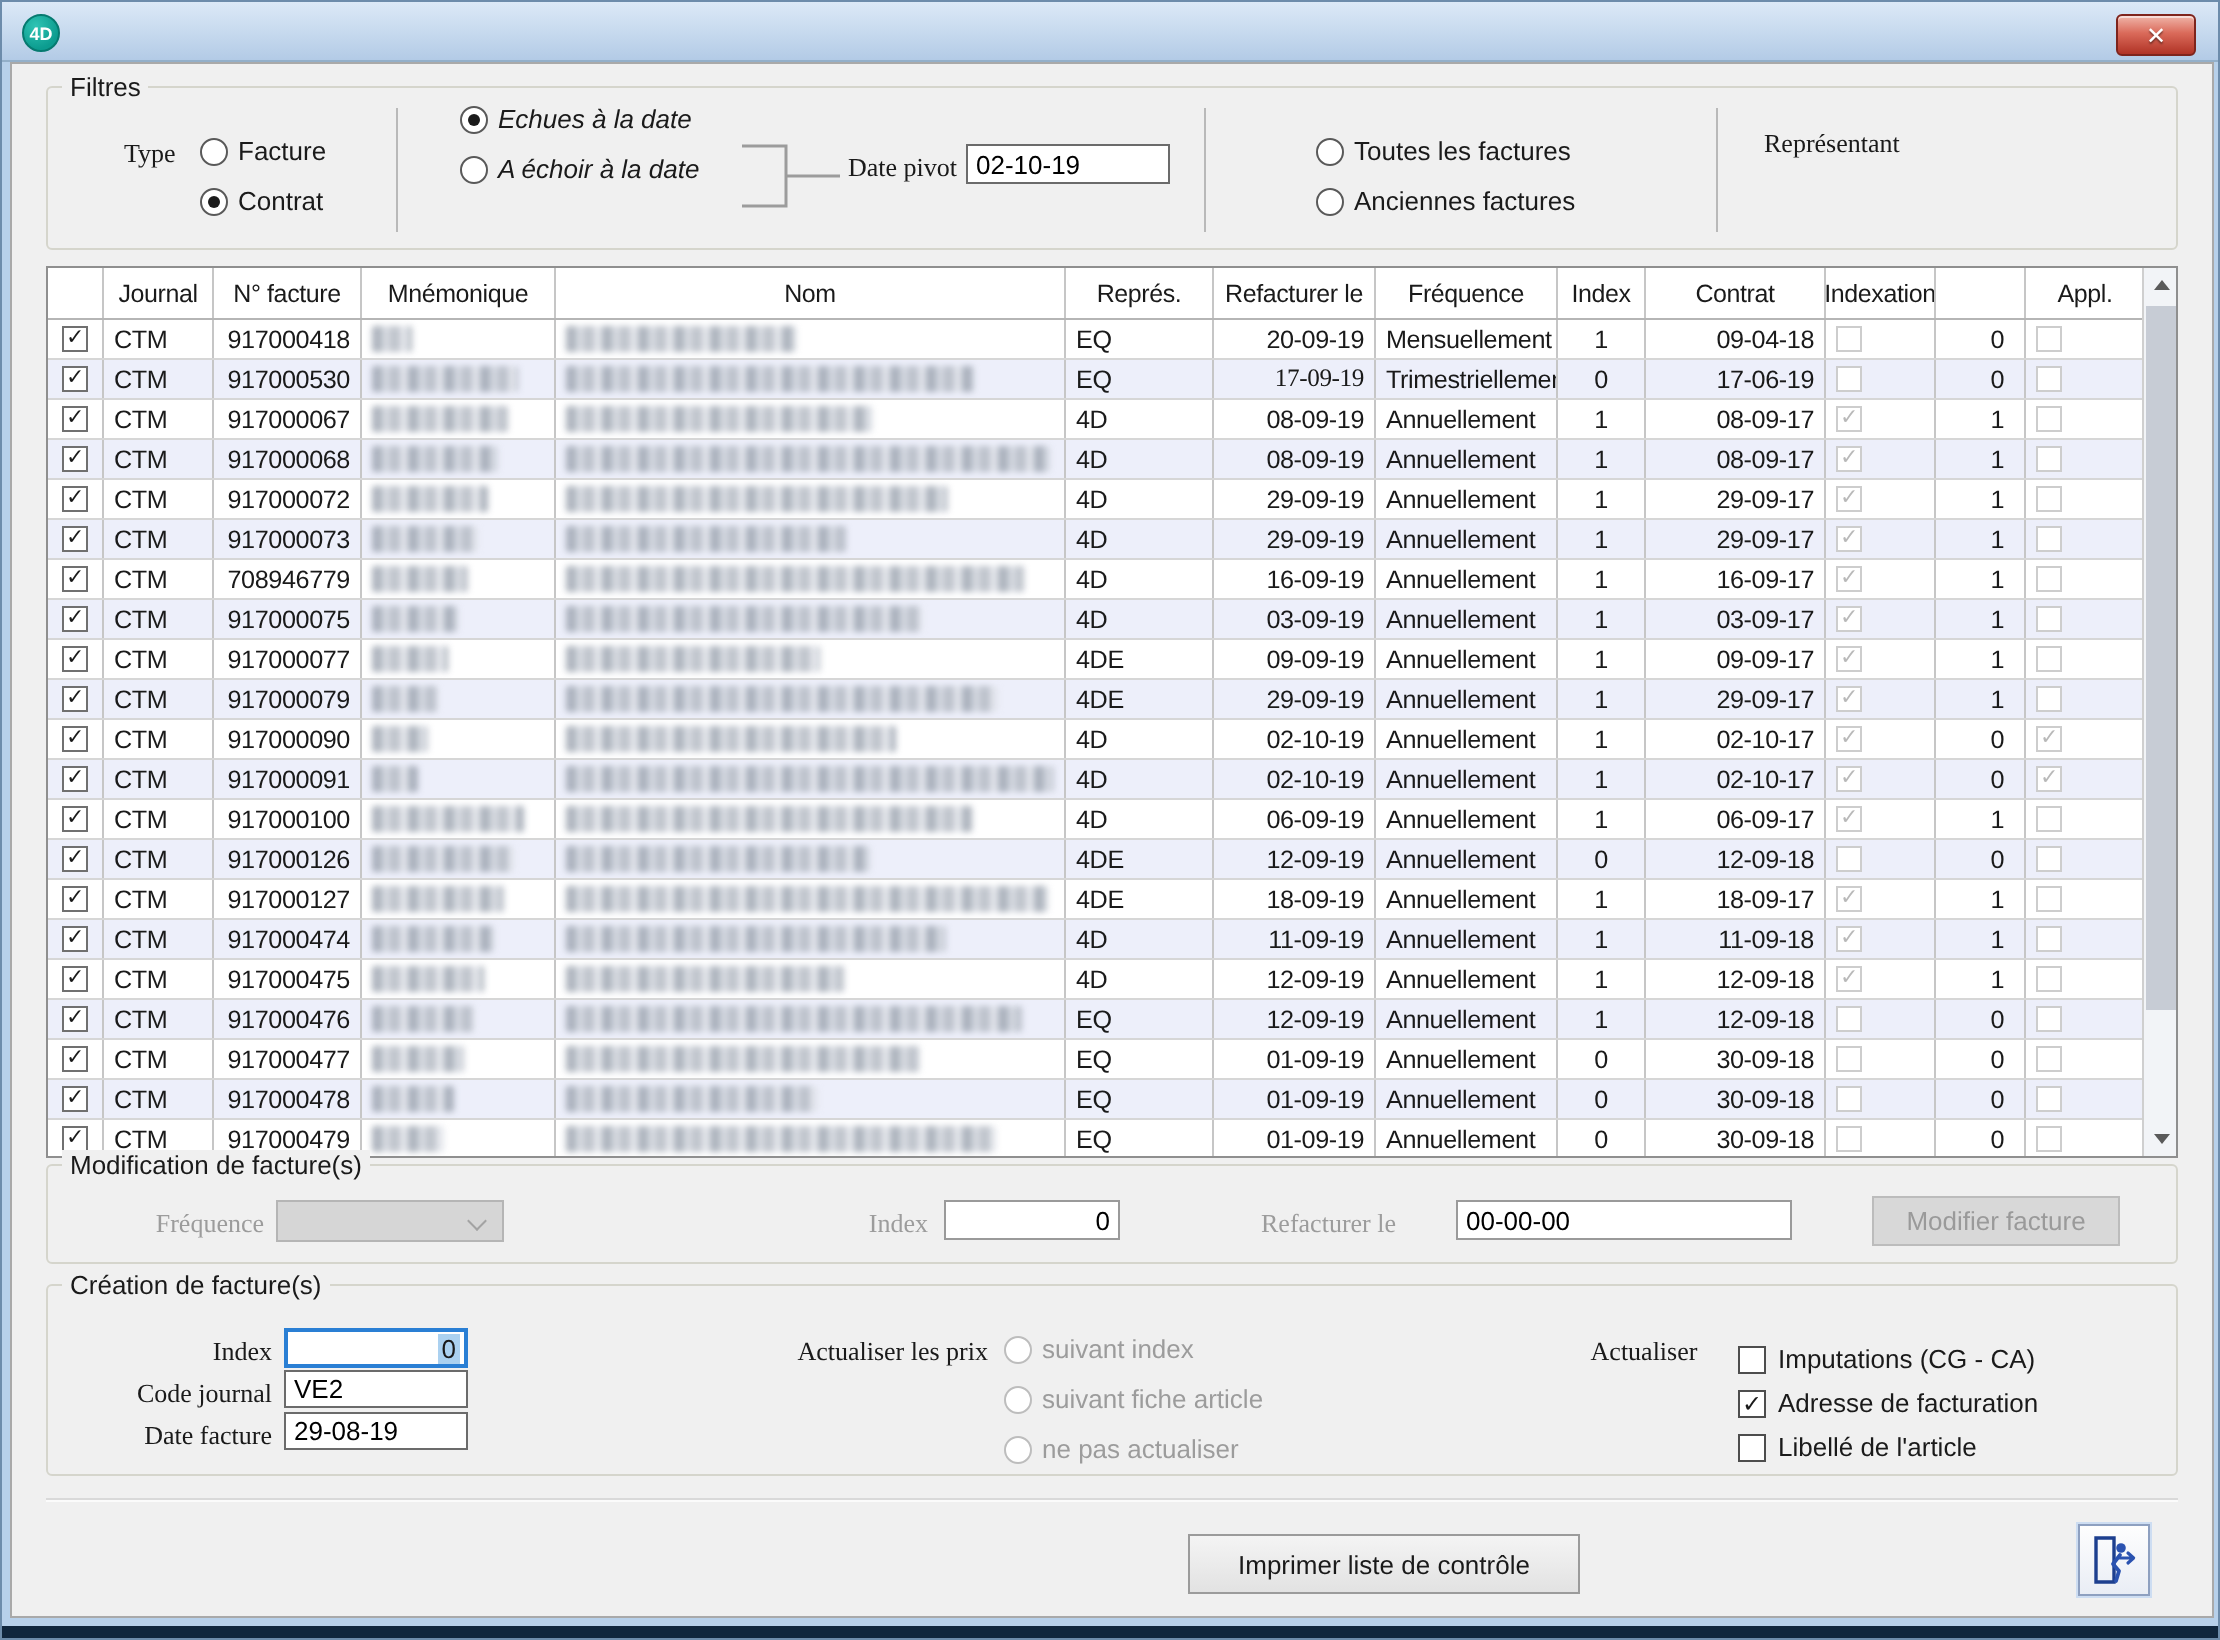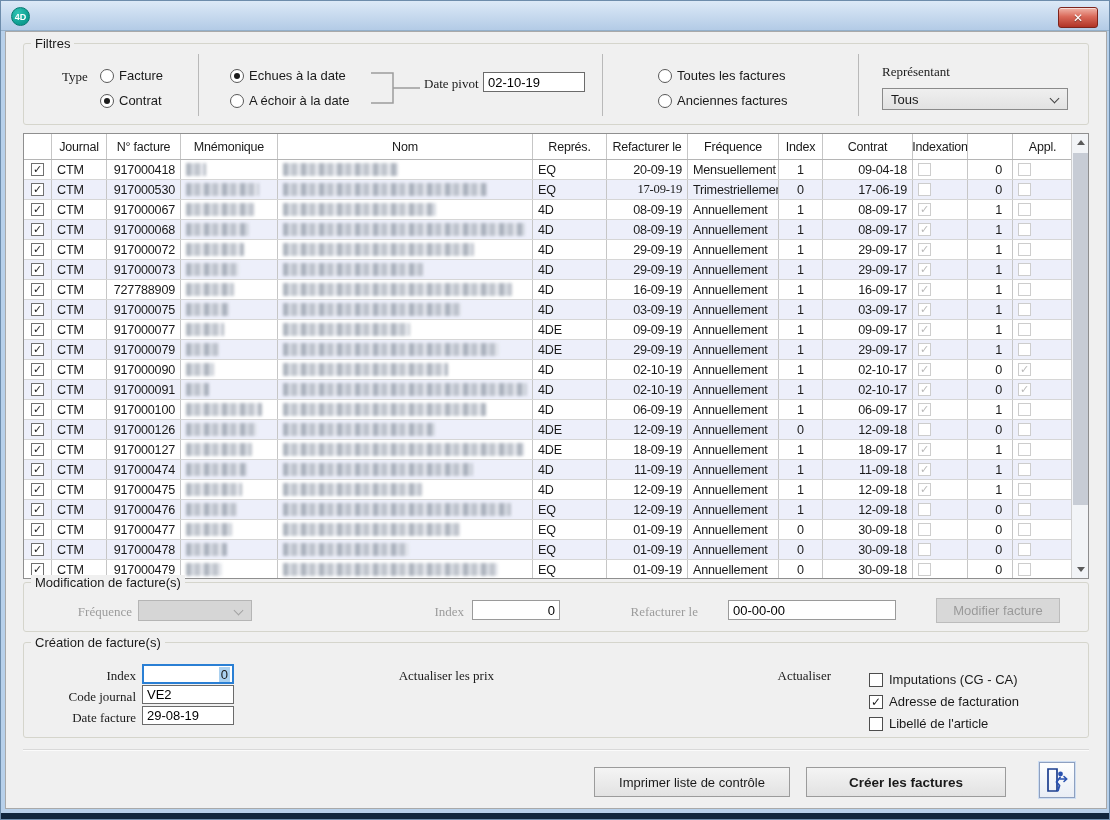--- a/index.html
+++ b/index.html
@@ -110,21 +110,21 @@
         <div class="opt">
           <span class="radio"></span>
           <span>Facture</span>
         </div>
         <div class="opt">
           <span class="radio on"></span>
           <span>Contrat</span>
         </div>
       </div>
     <div class="vsep" style="left:174px; top:10px; height:62px;"></div>
-    <div id="due-radios" style="position:absolute; left:206px; top:23px;">
+    <div id="due-radios" style="position:absolute; left:206px; top:7px;font-style:italic;">
         <div class="opt">
           <span class="radio on"></span>
           <span>Echues à la date</span>
         </div>
         <div class="opt">
           <span class="radio"></span>
           <span>A échoir à la date</span>
         </div>
       </div>
     <svg style="position:absolute; left:346px; top:28px;" width="52" height="32">
@@ -139,24 +139,20 @@
           <span class="radio"></span>
           <span>Toutes les factures</span>
         </div>
         <div class="opt">
           <span class="radio"></span>
           <span>Anciennes factures</span>
         </div>
       </div>
     <div class="vsep" style="left:834px; top:10px; height:62px;"></div>
     <span class="lbl" style="left:858px; top:20px;">Représentant</span>
-    <div class="combo" style="left:858px; top:44px; width:186px; height:22px;">
-      <span>Tous</span>
-      <span class="chev"></span>
-    </div>
   </div>
 
   <div class="table">
     <div class="thead" id="thead">
         <div class="hcell" style="width: 28px;"></div>
         <div class="hcell" style="width: 55px;">Journal</div>
         <div class="hcell" style="width: 74px;">N° facture</div>
         <div class="hcell" style="width: 97px;">Mnémonique</div>
         <div class="hcell" style="width: 255px;">Nom</div>
         <div class="hcell" style="width: 74px;">Représ.</div>
@@ -317,21 +313,21 @@
           <div class="tcell c-right" style="padding-right: 10px; width: 45px;">1</div>
           <div class="tcell" style="width: 60px;">
             <span class="cb gray"></span>
           </div>
         </div>
         <div class="trow">
           <div class="tcell c-center" style="width: 28px;">
             <span class="cb on"></span>
           </div>
           <div class="tcell" style="width: 55px;">CTM</div>
-          <div class="tcell c-right" style="width: 74px;">727788909</div>
+          <div class="tcell c-right" style="width: 74px;">708946779</div>
           <div class="tcell" style="width: 97px;">
             <div class="blur" style="width: 48px;"></div>
           </div>
           <div class="tcell" style="width: 255px;">
             <div class="blur" style="width: 229px;"></div>
           </div>
           <div class="tcell" style="width: 74px;">4D</div>
           <div class="tcell c-right" style="width: 81px;">16-09-19</div>
           <div class="tcell" style="width: 91px;">Annuellement</div>
           <div class="tcell c-center" style="width: 44px;">1</div>
@@ -727,45 +723,56 @@
     <span class="lbl right" style="left:38px; top:25px; width:74px;">Index</span>
     <div class="finput" style="left:118px; top:21px; width:92px;">
       <span class="seltext">0</span>
     </div>
     <span class="lbl right" style="left:20px; top:46px; width:92px;">Code journal</span>
     <input class="txt" style="left: 118px; top: 42px; width: 92px; height: 19px;" value="VE2">
     <span class="lbl right" style="left:20px; top:67px; width:92px;">Date facture</span>
     <input class="txt" style="left: 118px; top: 63px; width: 92px; height: 19px;" value="29-08-19">
 
     <span class="lbl right" style="left:352px; top:25px; width:118px;">Actualiser les prix</span>
-
-    <span class="lbl right" style="left:731px; top:25px; width:76px;">Actualiser</span>
+    <div id="prix-radios" style="position:absolute; left:478px; top:23px;">
+        <div class="opt">
+          <span class="radio dis"></span>
+          <span class="graytext">suivant index</span>
+        </div>
+        <div class="opt">
+          <span class="radio dis"></span>
+          <span class="graytext">suivant fiche article</span>
+        </div>
+        <div class="opt">
+          <span class="radio dis"></span>
+          <span class="graytext">ne pas actualiser</span>
+        </div>
+      </div>
+
+    <span class="lbl right" style="left:760px; top:25px; width:76px;text-align:center;">Actualiser</span>
     <div id="actualiser-checks" style="position:absolute; left:845px; top:28px;">
         <div class="opt" style="margin-bottom: 5px;">
           <span class="cbx"></span>
           <span>Imputations (CG - CA)</span>
         </div>
         <div class="opt" style="margin-bottom: 5px;">
           <span class="cbx on"></span>
           <span>Adresse de facturation</span>
         </div>
         <div class="opt" style="margin-bottom: 5px;">
           <span class="cbx"></span>
           <span>Libellé de l'article</span>
         </div>
       </div>
   </div>
 
   <div class="hsep"></div>
 
   <div class="btn" style="left:593px; top:766px; width:196px; height:30px;">
     <span>Imprimer liste de contrôle</span>
-  </div>
-  <div class="btn bold" style="left:805px; top:766px; width:200px; height:30px;">
-    <span>Créer les factures</span>
   </div>
   <div class="exit-btn">
     <svg width="24" height="26" viewBox="0 0 24 26">
       <path d="M3 2 h9 v22 h-9 z" fill="none" stroke="#1d3f8f" stroke-width="1.7"></path>
       <circle cx="15.5" cy="7" r="2.4" fill="#2a52b0"></circle>
       <path d="M15 10.5 l-3.5 4.5 3 3.5 -1.5 5" fill="none" stroke="#2a52b0" stroke-width="1.9" stroke-linecap="round" stroke-linejoin="round"></path>
       <path d="M15 12 h6.5 M19 9.5 l2.8 2.5 -2.8 2.5" fill="none" stroke="#2a52b0" stroke-width="1.6" stroke-linecap="round" stroke-linejoin="round"></path>
     </svg>
   </div>
 </div>

